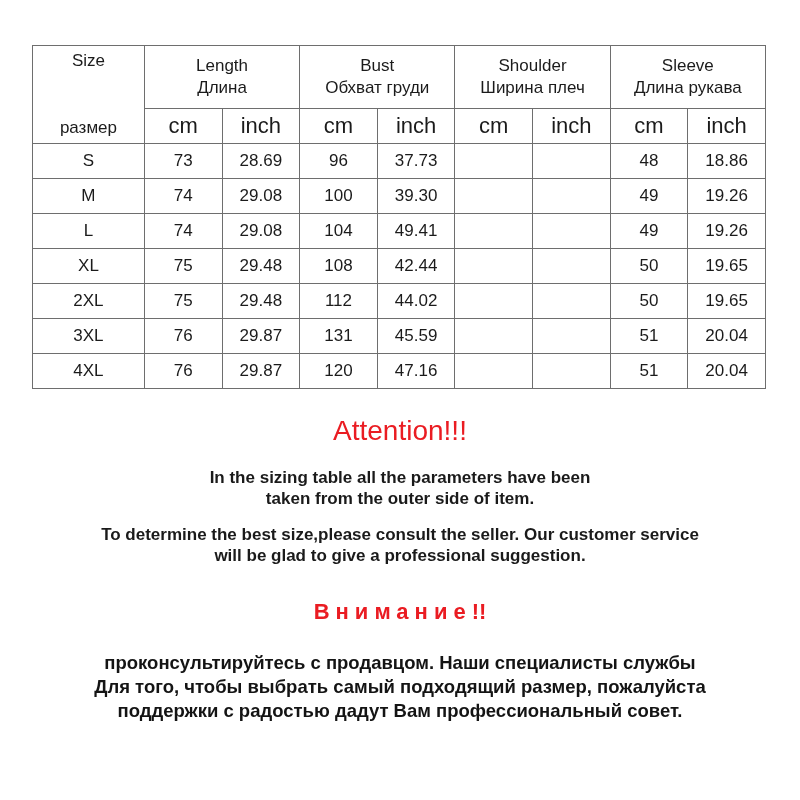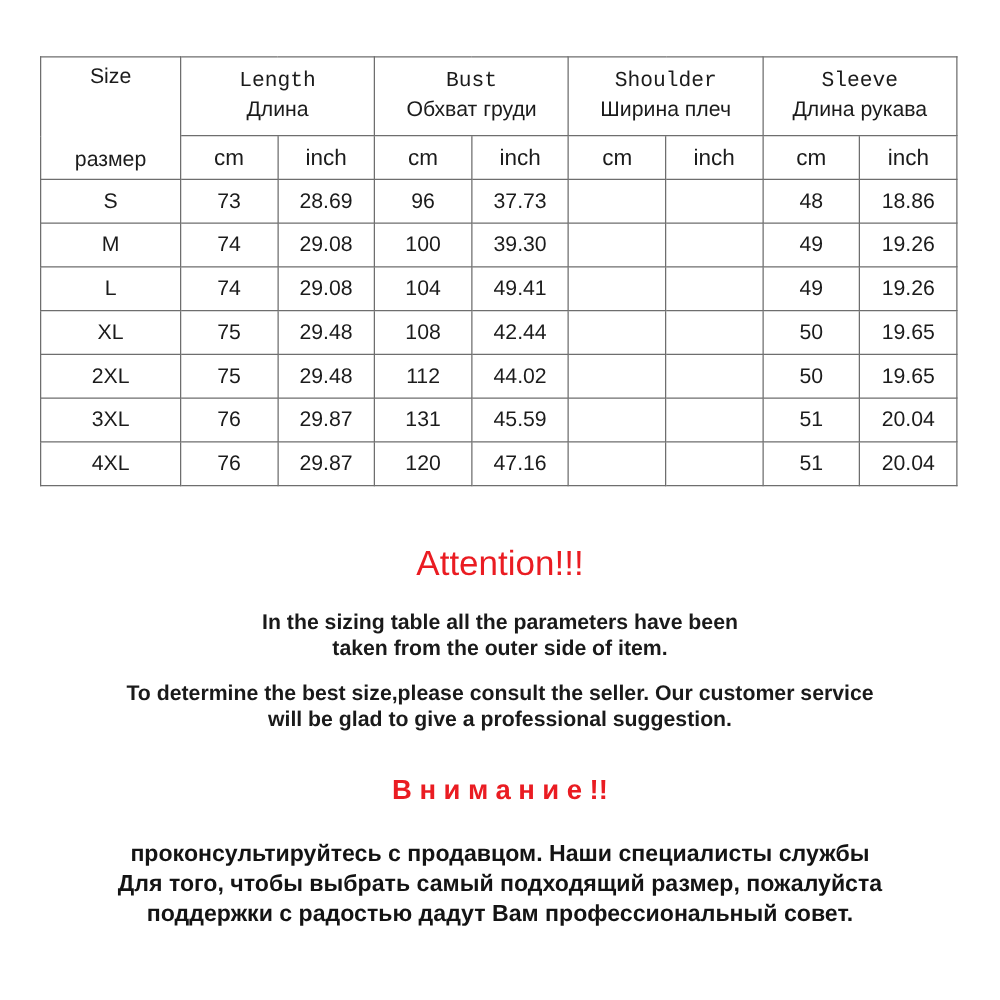--- a/index.html
+++ b/index.html
@@ -51,50 +51,50 @@
   
   table.size-table {
     border: 1.5px solid #5a5a5a;
   }
 
   .grp-head {
     height: 62px;
     font-size: 17px;
     line-height: 1.32;
   }
-  .grp-head .en { display: block; font-family: Liberation Mono, monospace; }
+  .grp-head .en { display: block; }
   .grp-head .ru { display: block; }
 
   .size-head {
     height: 96px;
     font-size: 17px;
     line-height: 1.4;
   }
   .size-head .en { display: block; }
   .size-head .ru { display: block; margin-top: 43px; }
 
   .unit-head {
     height: 34px;
-    font-size: 18px;
+    font-size: 22px;
     margin-left: 11px;
   }
 
   .body-row td {
     height: 34px;
     font-size: 17px;
   }
 
   .col-size   { width: 111px; }
   .col-unit   { width: 77px; }
 
   
   .notice {
     position: absolute;
     left: 0;
-    top: 436px;
+    top: 416px;
     width: 800px;
     text-align: center;
   }
 
   .attention-en {
     color: #ea1c22;
     font-family: "Liberation Sans", sans-serif;
     font-weight: 400;
     font-size: 28px;
     line-height: 1.1;

